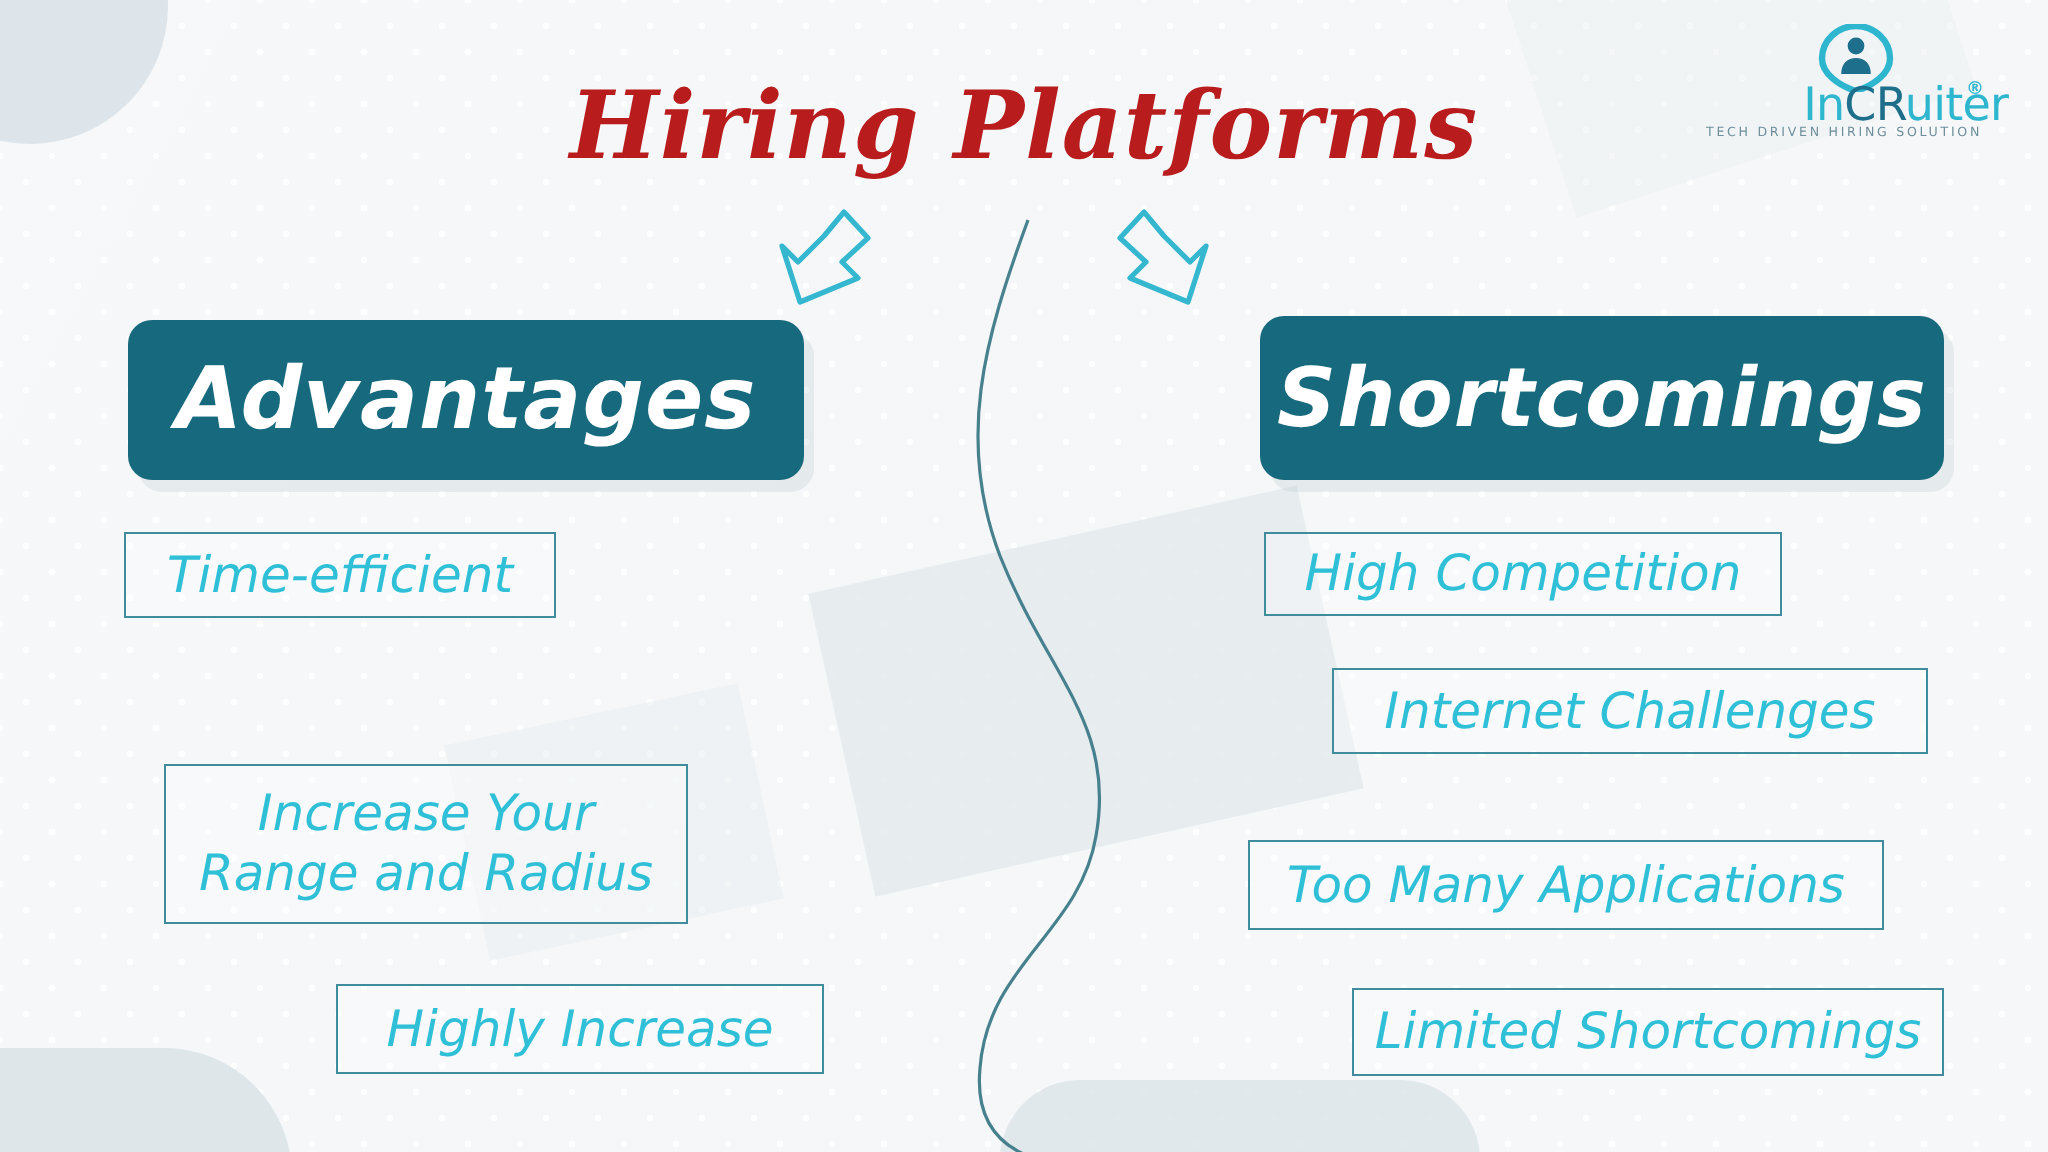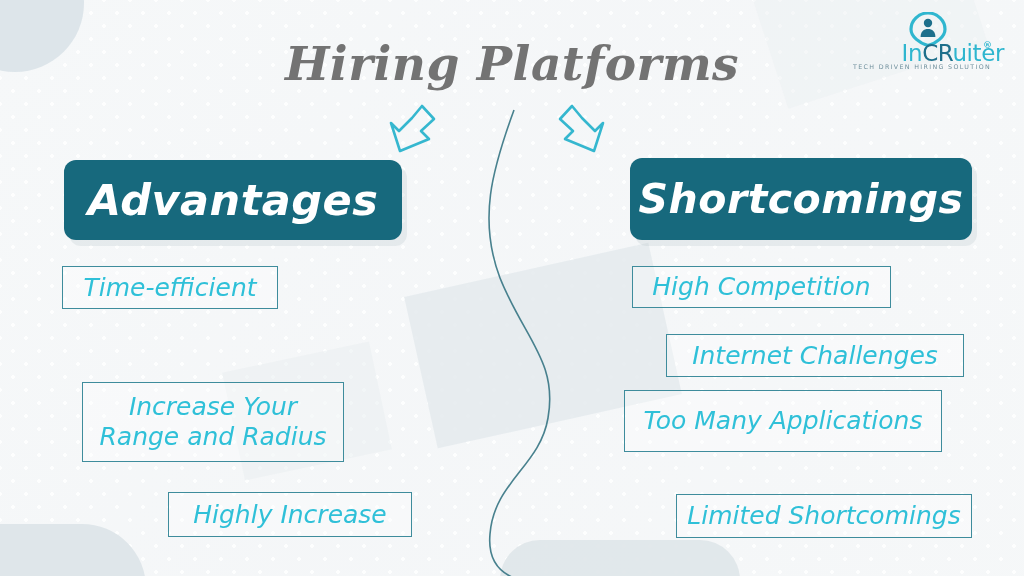--- a/index.html
+++ b/index.html
@@ -97,21 +97,21 @@
   
   .title {
     position:absolute;
     left:0; top:36px; width:1024px;
     text-align:center;
     font-family:"DejaVu Serif", serif;
     font-style:italic;
     font-weight:700;
     font-size:47px;
     letter-spacing:.5px;
-    color:#737373;
+    color:#b91c1c;
   }
 
   
   .logo {
     position:absolute;
     left:852px; top:12px;
     width:152px; height:62px;
   }
   .logo-mark { position:absolute; left:54px; top:0px; }
   .logo-word {
@@ -194,21 +194,21 @@
 
   
   .chip-l1 { left:62px;  top:266px; width:216px; height:43px; }
   .chip-l2 { left:194px; top:327px; width:214px; height:43px; }
   .chip-l3 { left:62px;  top:382px; width:262px; height:80px;margin-left:20px; }
   .chip-l4 { left:168px; top:492px; width:244px; height:45px; }
 
   
   .chip-r1 { left:632px; top:266px; width:259px; height:42px; }
   .chip-r2 { left:666px; top:334px; width:298px; height:43px; }
-  .chip-r3 { left:624px; top:390px; width:318px; height:62px; }
+  .chip-r3 { left:624px; top:420px; width:318px; height:45px; }
   .chip-r4 { left:676px; top:494px; width:296px; height:44px; }
 </style>
 </head>
 <body>
 
 <div id="stage">
 
   <div class="bg-wash"></div>
   <div class="bg-dots"></div>
   <div class="rect-tr"></div>

